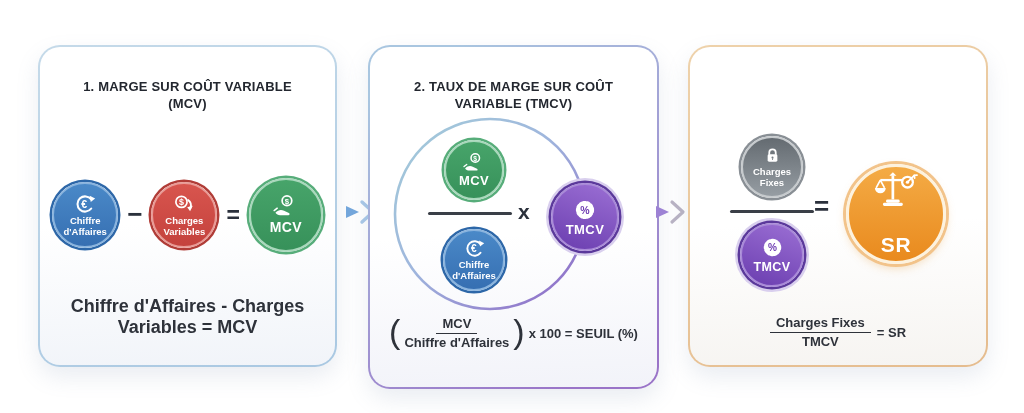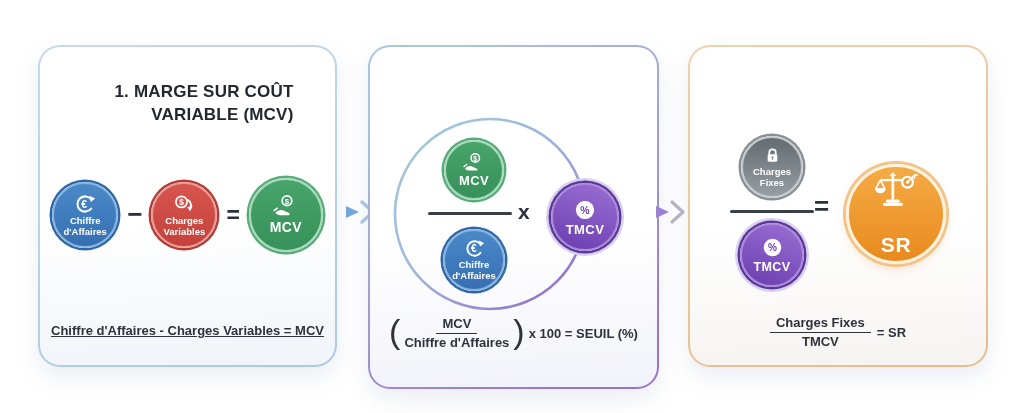--- a/index.html
+++ b/index.html
@@ -28,21 +28,21 @@
     background:linear-gradient(178deg,#ffffff 55%,#f2f3f9) padding-box,
                linear-gradient(150deg,#a9c6e0 10%,#9a74c8 90%) border-box;
   }
   .panel--3 {
     left:688px; top:45px; width:296px; height:318px;
     background:linear-gradient(178deg,#ffffff 55%,#f6f4f1) padding-box,
                linear-gradient(160deg,#eed2ab,#e5bc8e) border-box;
   }
   .panel-title {
     position:absolute; top:20px; left:50%; transform:translateX(-50%);
-    text-align:right; font-weight:700; font-size:17px; line-height:1.32;
+    text-align:center; font-weight:700; font-size:13px; line-height:1.32;
     color:#23272f; letter-spacing:.2px;
   }
   .panel--1 .panel-title { width:212px; }
   .panel--2 .panel-title { width:228px; }
   .panel--3 .panel-title { width:176px; }
 
   
   .coin {
     border-radius:50%;
     display:flex; flex-direction:column; align-items:center; justify-content:center;
@@ -101,21 +101,21 @@
     display:flex; align-items:center; justify-content:center; gap:9px;
   }
   .op { color:#2b313c; font-weight:700; }
   .op--minus { font-size:26px; line-height:1; margin-top:-3px; }
   .op--equals { font-size:23px; line-height:1; }
 
   .formula {
     position:absolute; left:0; right:0; text-align:center;
     color:#2e323a; font-weight:600; font-size:13px;
   }
-  .p1-formula { bottom:27px; font-size:13px;text-decoration:underline; }
+  .p1-formula { bottom:27px; font-size:18px; }
 
   
   .p2-bigcircle { position:absolute; left:22px; top:69px; }
   .abs { position:absolute; }
   .frac-line { background:#3a3f47; height:3px; border-radius:2px; }
   .p2-x { position:absolute; left:148px; top:153px; font-size:21px; font-weight:700; color:#2b313c; }
   .p2-formula { bottom:36px; display:flex; align-items:center; justify-content:center; gap:4px; }
   .p3-formula { bottom:15px; display:flex; align-items:center; justify-content:center; gap:6px; }
   .frac { display:inline-flex; flex-direction:column; align-items:center; line-height:1.25; }
   .frac-num { border-bottom:1.6px solid #2e323a; padding:0 6px 1px; }
@@ -181,20 +181,21 @@
   </section>
 
   <span class="connector connector--1">
     <svg width="40" height="30" viewBox="0 0 40 30">
       <polygon points="2,9 15,15 2,21" fill="#74a7dc"></polygon>
       <polyline points="18,5 29,15 18,25" fill="none" stroke="#a9c8e8" stroke-width="3.4" stroke-linecap="round" stroke-linejoin="round"></polyline>
     </svg>
   </span>
 
   <section class="panel panel--2">
+    <h2 class="panel-title">2. TAUX DE MARGE SUR COÛT VARIABLE (TMCV)</h2>
 
     <span class="p2-bigcircle">
       <svg width="196" height="196" viewBox="0 0 196 196">
         <defs>
           <linearGradient id="ringGrad" x1="0" y1="0" x2="1" y2="1">
             <stop offset="0" stop-color="#a3cdd9"></stop>
             <stop offset="0.45" stop-color="#9fb6dd"></stop>
             <stop offset="1" stop-color="#8d63c5"></stop>
           </linearGradient>
         </defs>

